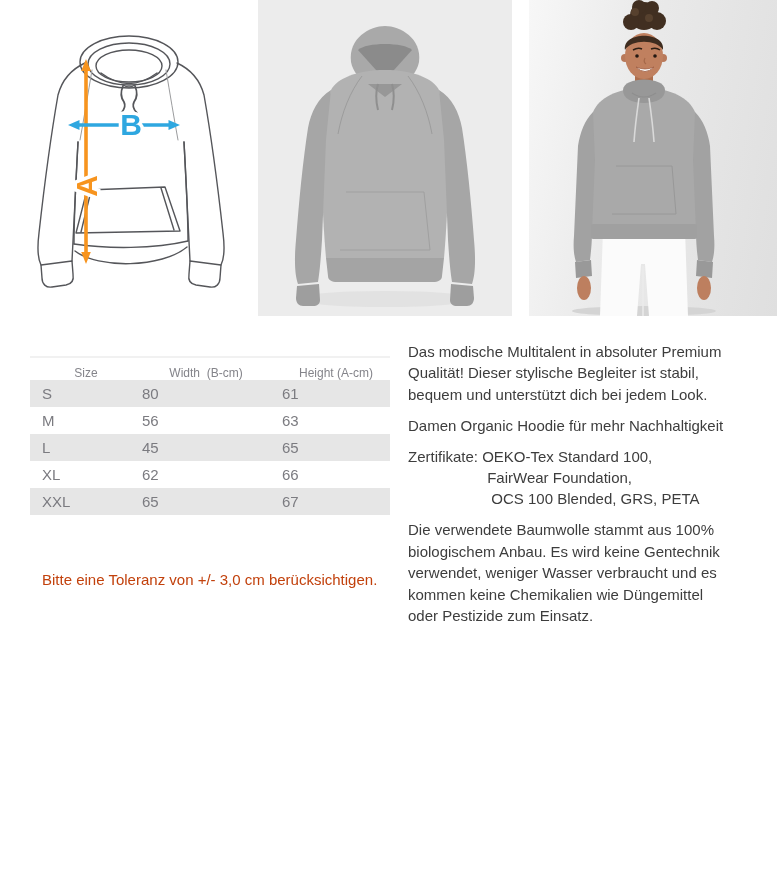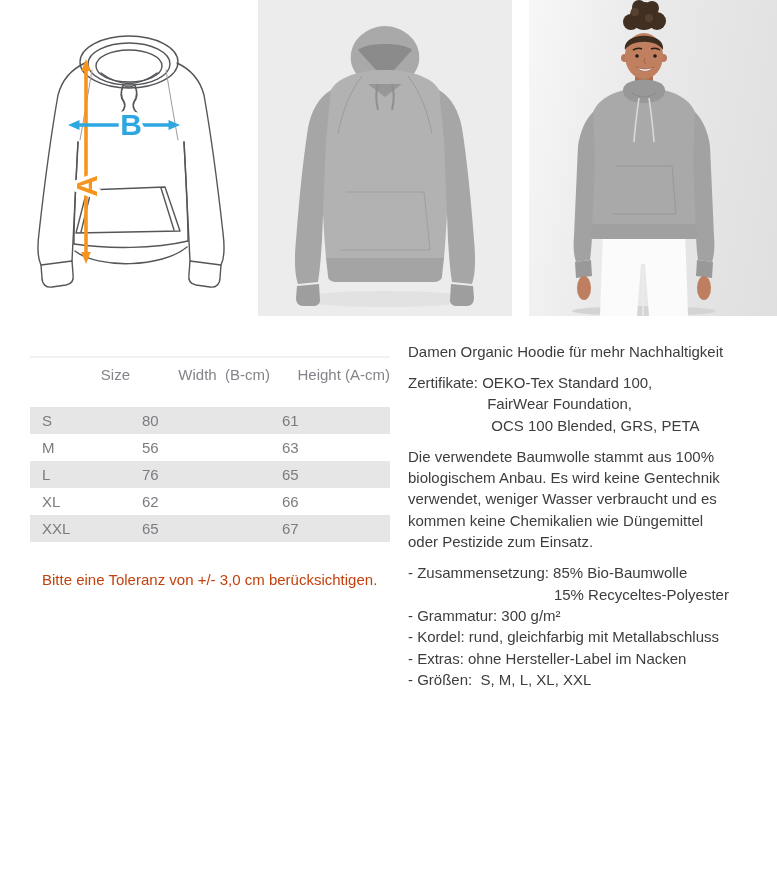--- a/index.html
+++ b/index.html
@@ -12,22 +12,22 @@
   .photo-flat{left:258px;top:0;width:254px;height:316px;background:#ececec;}
   .photo-model{left:529px;top:0;width:248px;height:316px;
     background:linear-gradient(100deg,#f7f7f7 0%,#eaeaea 40%,#dfdfdf 100%);}
   .panel svg{display:block;width:100%;height:100%;}
 
   .size-table{
     position:absolute;left:30px;top:356px;width:360px;
     border-collapse:collapse;table-layout:fixed;
   }
   .size-table th{
-    text-align:right;font-weight:400;font-size:15px;color:#84848a;
-    padding:8px 0 24px 12px;white-space:pre;border-top:2px solid #f1f1f1;
+    text-align:center;font-weight:400;font-size:12px;color:#84848a;
+    padding:8px 0 0 12px;white-space:pre;border-top:2px solid #f1f1f1;
   }
   .size-table td{
     font-size:15px;color:#7b7b80;padding:5px 0 5px 12px;
   }
   .size-table .col-size{width:100px;}
   .size-table .col-width{width:140px;}
   .size-table .col-height{width:120px;}
   .size-table tbody tr:nth-child(odd){background:#e6e6e6;}
 
   .tolerance{
@@ -203,49 +203,46 @@
         <td>80</td>
         <td>61</td>
       </tr>
       <tr>
         <td>M</td>
         <td>56</td>
         <td>63</td>
       </tr>
       <tr>
         <td>L</td>
-        <td>76</td>
+        <td>45</td>
         <td>65</td>
       </tr>
       <tr>
         <td>XL</td>
         <td>62</td>
         <td>66</td>
       </tr>
       <tr>
         <td>XXL</td>
         <td>65</td>
         <td>67</td>
       </tr>
     </tbody>
   </table>
 
   <p class="tolerance">Bitte eine Toleranz von +/- 3,0 cm berücksichtigen.</p>
 
   <section class="description">
+    <p>Das modische Multitalent in absoluter Premium
+Qualität! Dieser stylische Begleiter ist stabil,
+bequem und unterstützt dich bei jedem Look.</p>
     <p>Damen Organic Hoodie für mehr Nachhaltigkeit</p>
     <p>Zertifikate: OEKO-Tex Standard 100,
                    FairWear Foundation,
                     OCS 100 Blended, GRS, PETA</p>
     <p>Die verwendete Baumwolle stammt aus 100%
 biologischem Anbau. Es wird keine Gentechnik
 verwendet, weniger Wasser verbraucht und es
 kommen keine Chemikalien wie Düngemittel
 oder Pestizide zum Einsatz.</p>
-    <p>- Zusammensetzung: 85% Bio-Baumwolle
-                                   15% Recyceltes-Polyester
-- Grammatur: 300 g/m²
-- Kordel: rund, gleichfarbig mit Metallabschluss
-- Extras: ohne Hersteller-Label im Nacken
-- Größen:  S, M, L, XL, XXL</p>
   </section>
 
 </div>
 
 </body></html>

